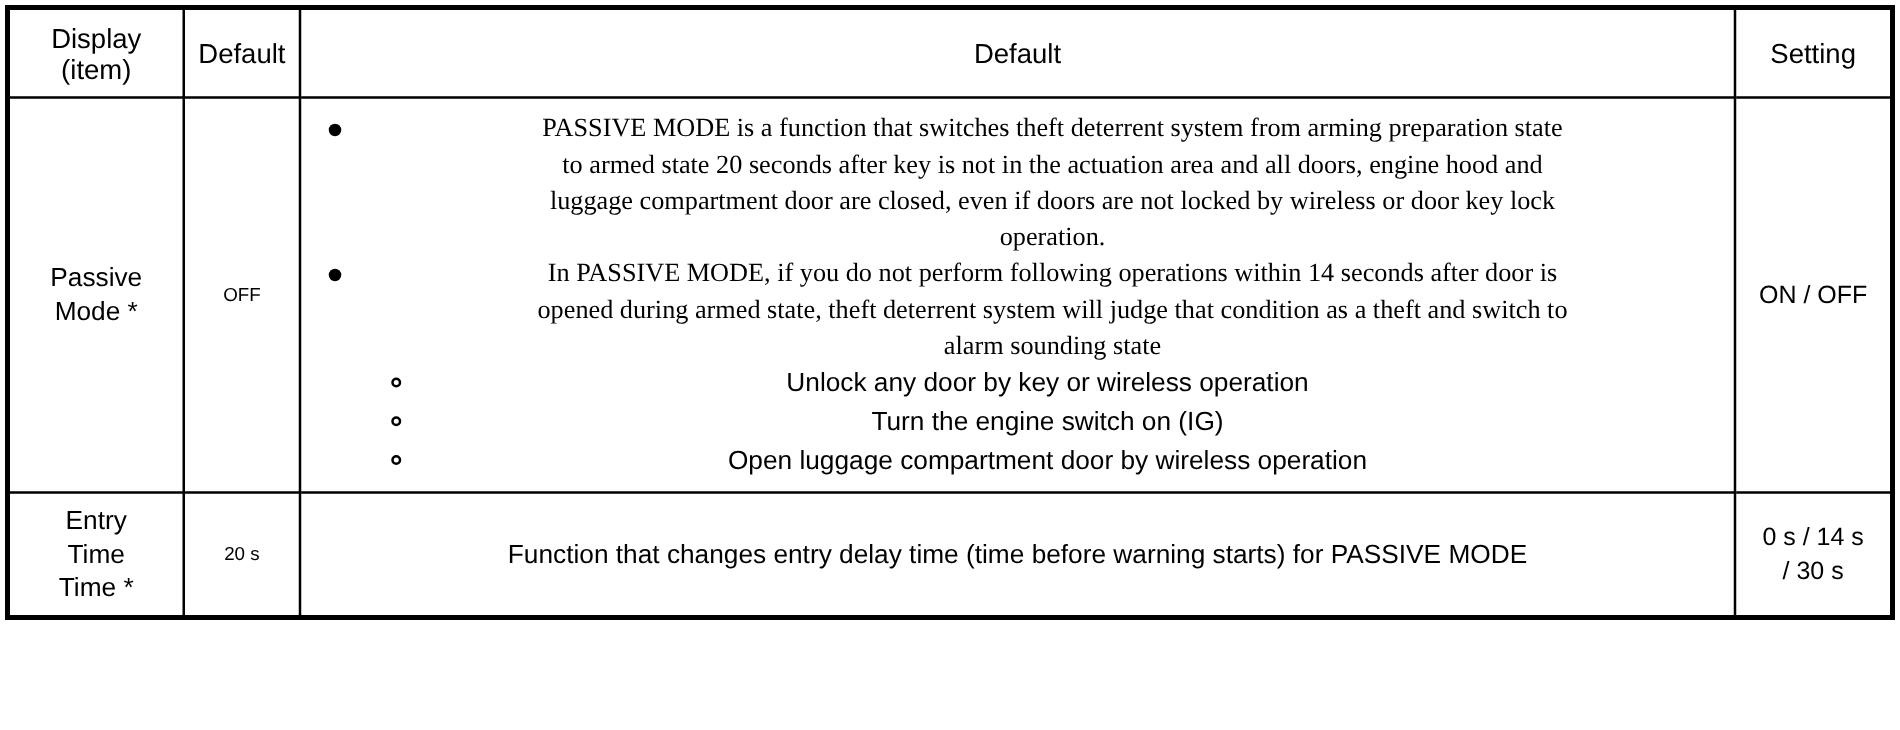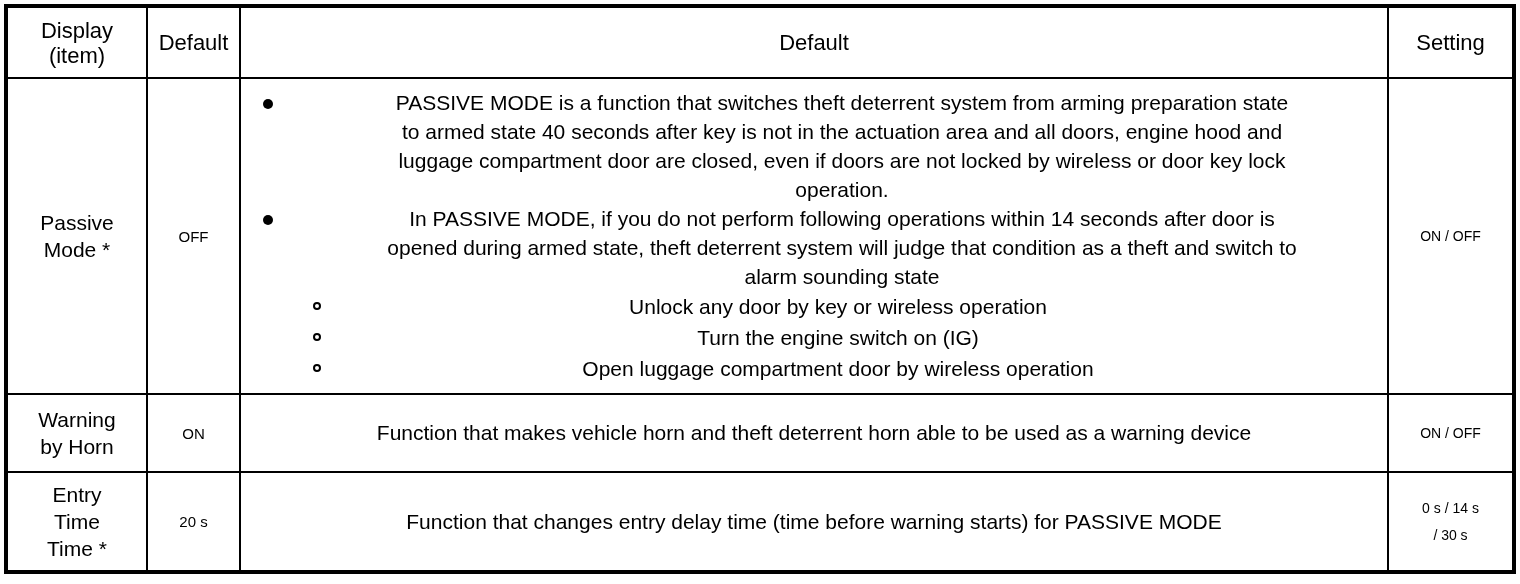--- a/index.html
+++ b/index.html
@@ -70,21 +70,21 @@
     padding: 4px 2px;
   }
   td.cell-default {
     text-align: center;
     font-size: 15px;
     line-height: 27px;
     padding: 4px 2px;
   }
   td.cell-setting {
     text-align: center;
-    font-size: 14px;
+    font-size: 20px;
     line-height: 27px;
     padding: 4px 2px;
   }
   td.cell-contents {
     text-align: left;
     font-size: 21px;
     line-height: 29px;
     padding: 6px 8px 6px 10px;
     vertical-align: middle;
   }
@@ -131,21 +131,21 @@
     position: absolute;
     left: 72px;
     top: 11px;
     width: 8px;
     height: 8px;
     border-radius: 50%;
     border: 2px solid #000000;
     background: transparent;
   }
 
-  .para-line { display: block; }
+  .para-line { display: block; font-family: Liberation Serif, serif; }
   .plain-text { display: block; font-size: 21px; line-height: 28px; }
   .stack-line { display: block; }
   .setting-stack { display: block; }
 </style>
 </head>
 <body>
 
 <div class="sheet">
 
   <table class="spec">
@@ -182,21 +182,21 @@
           <span class="stack-line">Mode *</span>
         </td>
         <td class="cell-default">
           <span>OFF</span>
         </td>
         <td class="cell-contents">
           <ul class="bullets">
             <li class="bullet">
               <span class="marker-disc"></span>
               <span class="para-line">PASSIVE MODE is a function that switches theft deterrent system from arming preparation state</span>
-              <span class="para-line">to armed state 40 seconds after key is not in the actuation area and all doors, engine hood and</span>
+              <span class="para-line">to armed state 20 seconds after key is not in the actuation area and all doors, engine hood and</span>
               <span class="para-line">luggage compartment door are closed, even if doors are not locked by wireless or door key lock</span>
               <span class="para-line">operation.</span>
             </li>
             <li class="bullet">
               <span class="marker-disc"></span>
               <span class="para-line">In PASSIVE MODE, if you do not perform following operations within 14 seconds after door is</span>
               <span class="para-line">opened during armed state, theft deterrent system will judge that condition as a theft and switch to</span>
               <span class="para-line">alarm sounding state</span>
             </li>
           </ul>
@@ -213,35 +213,20 @@
               <span class="marker-ring"></span>
               <span>Open luggage compartment door by wireless operation</span>
             </li>
           </ul>
         </td>
         <td class="cell-setting">
           <span class="setting-stack">ON / OFF</span>
         </td>
       </tr>
 
-      <tr class="row-warning">
-        <td class="cell-display">
-          <span class="stack-line">Warning</span>
-          <span class="stack-line">by Horn</span>
-        </td>
-        <td class="cell-default">
-          <span>ON</span>
-        </td>
-        <td class="cell-contents">
-          <span class="plain-text">Function that makes vehicle horn and theft deterrent horn able to be used as a warning device</span>
-        </td>
-        <td class="cell-setting">
-          <span class="setting-stack">ON / OFF</span>
-        </td>
-      </tr>
 
       <tr class="row-entry">
         <td class="cell-display">
           <span class="stack-line">Entry</span>
           <span class="stack-line">Time</span>
           <span class="stack-line">Time *</span>
         </td>
         <td class="cell-default">
           <span>20 s</span>
         </td>

